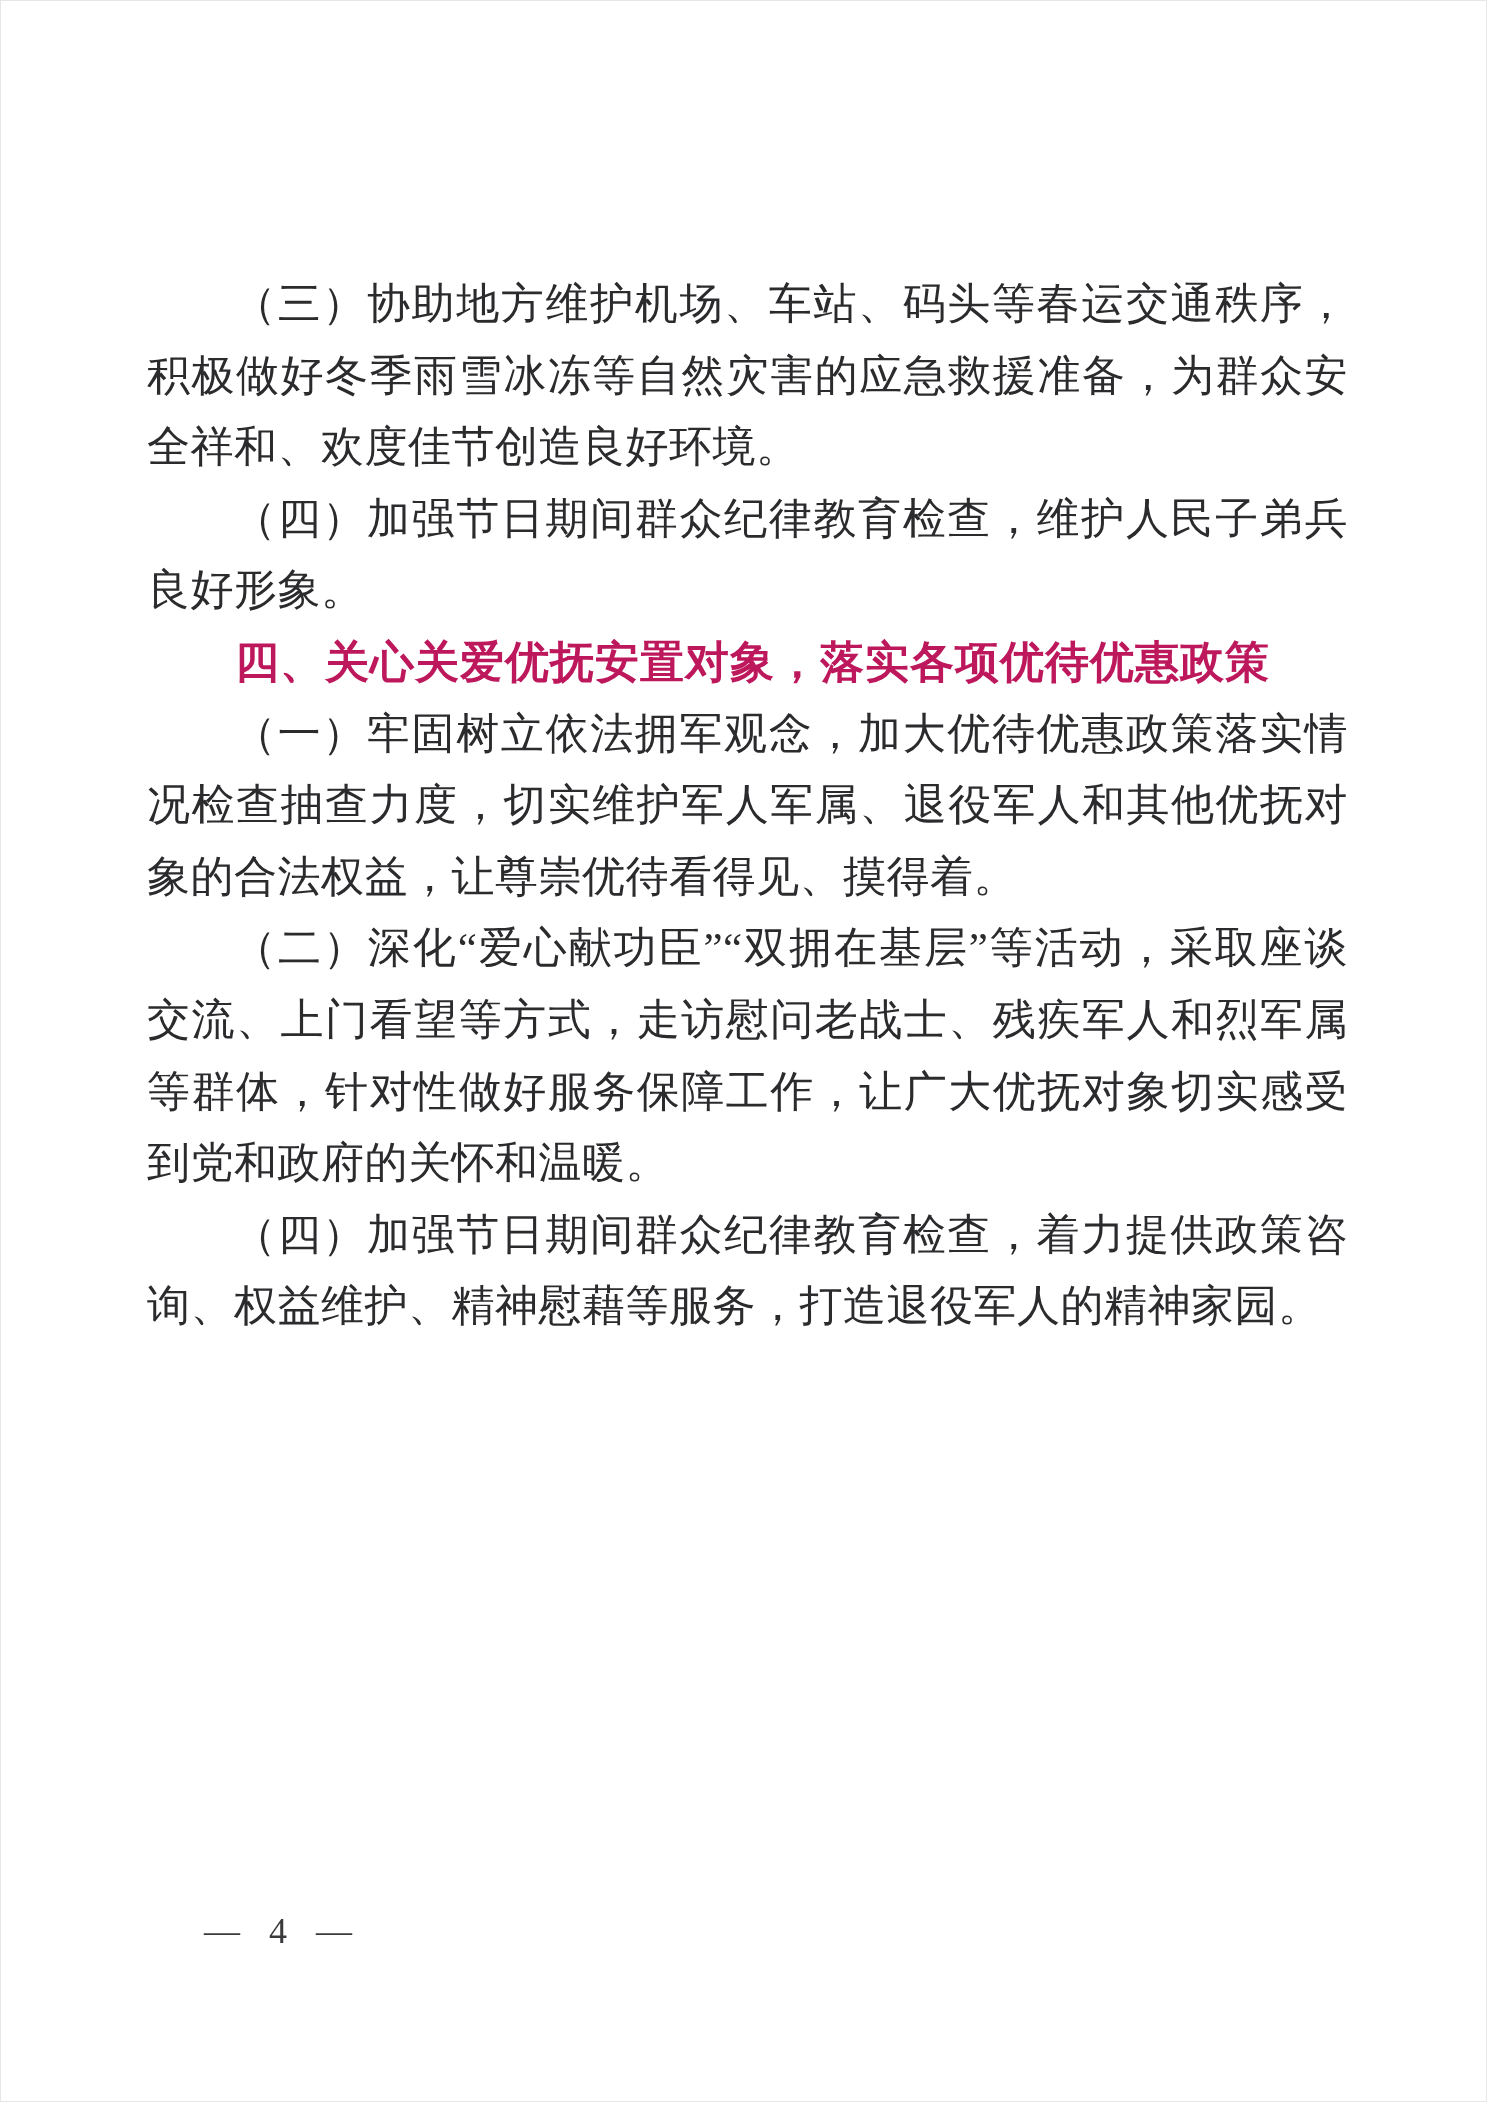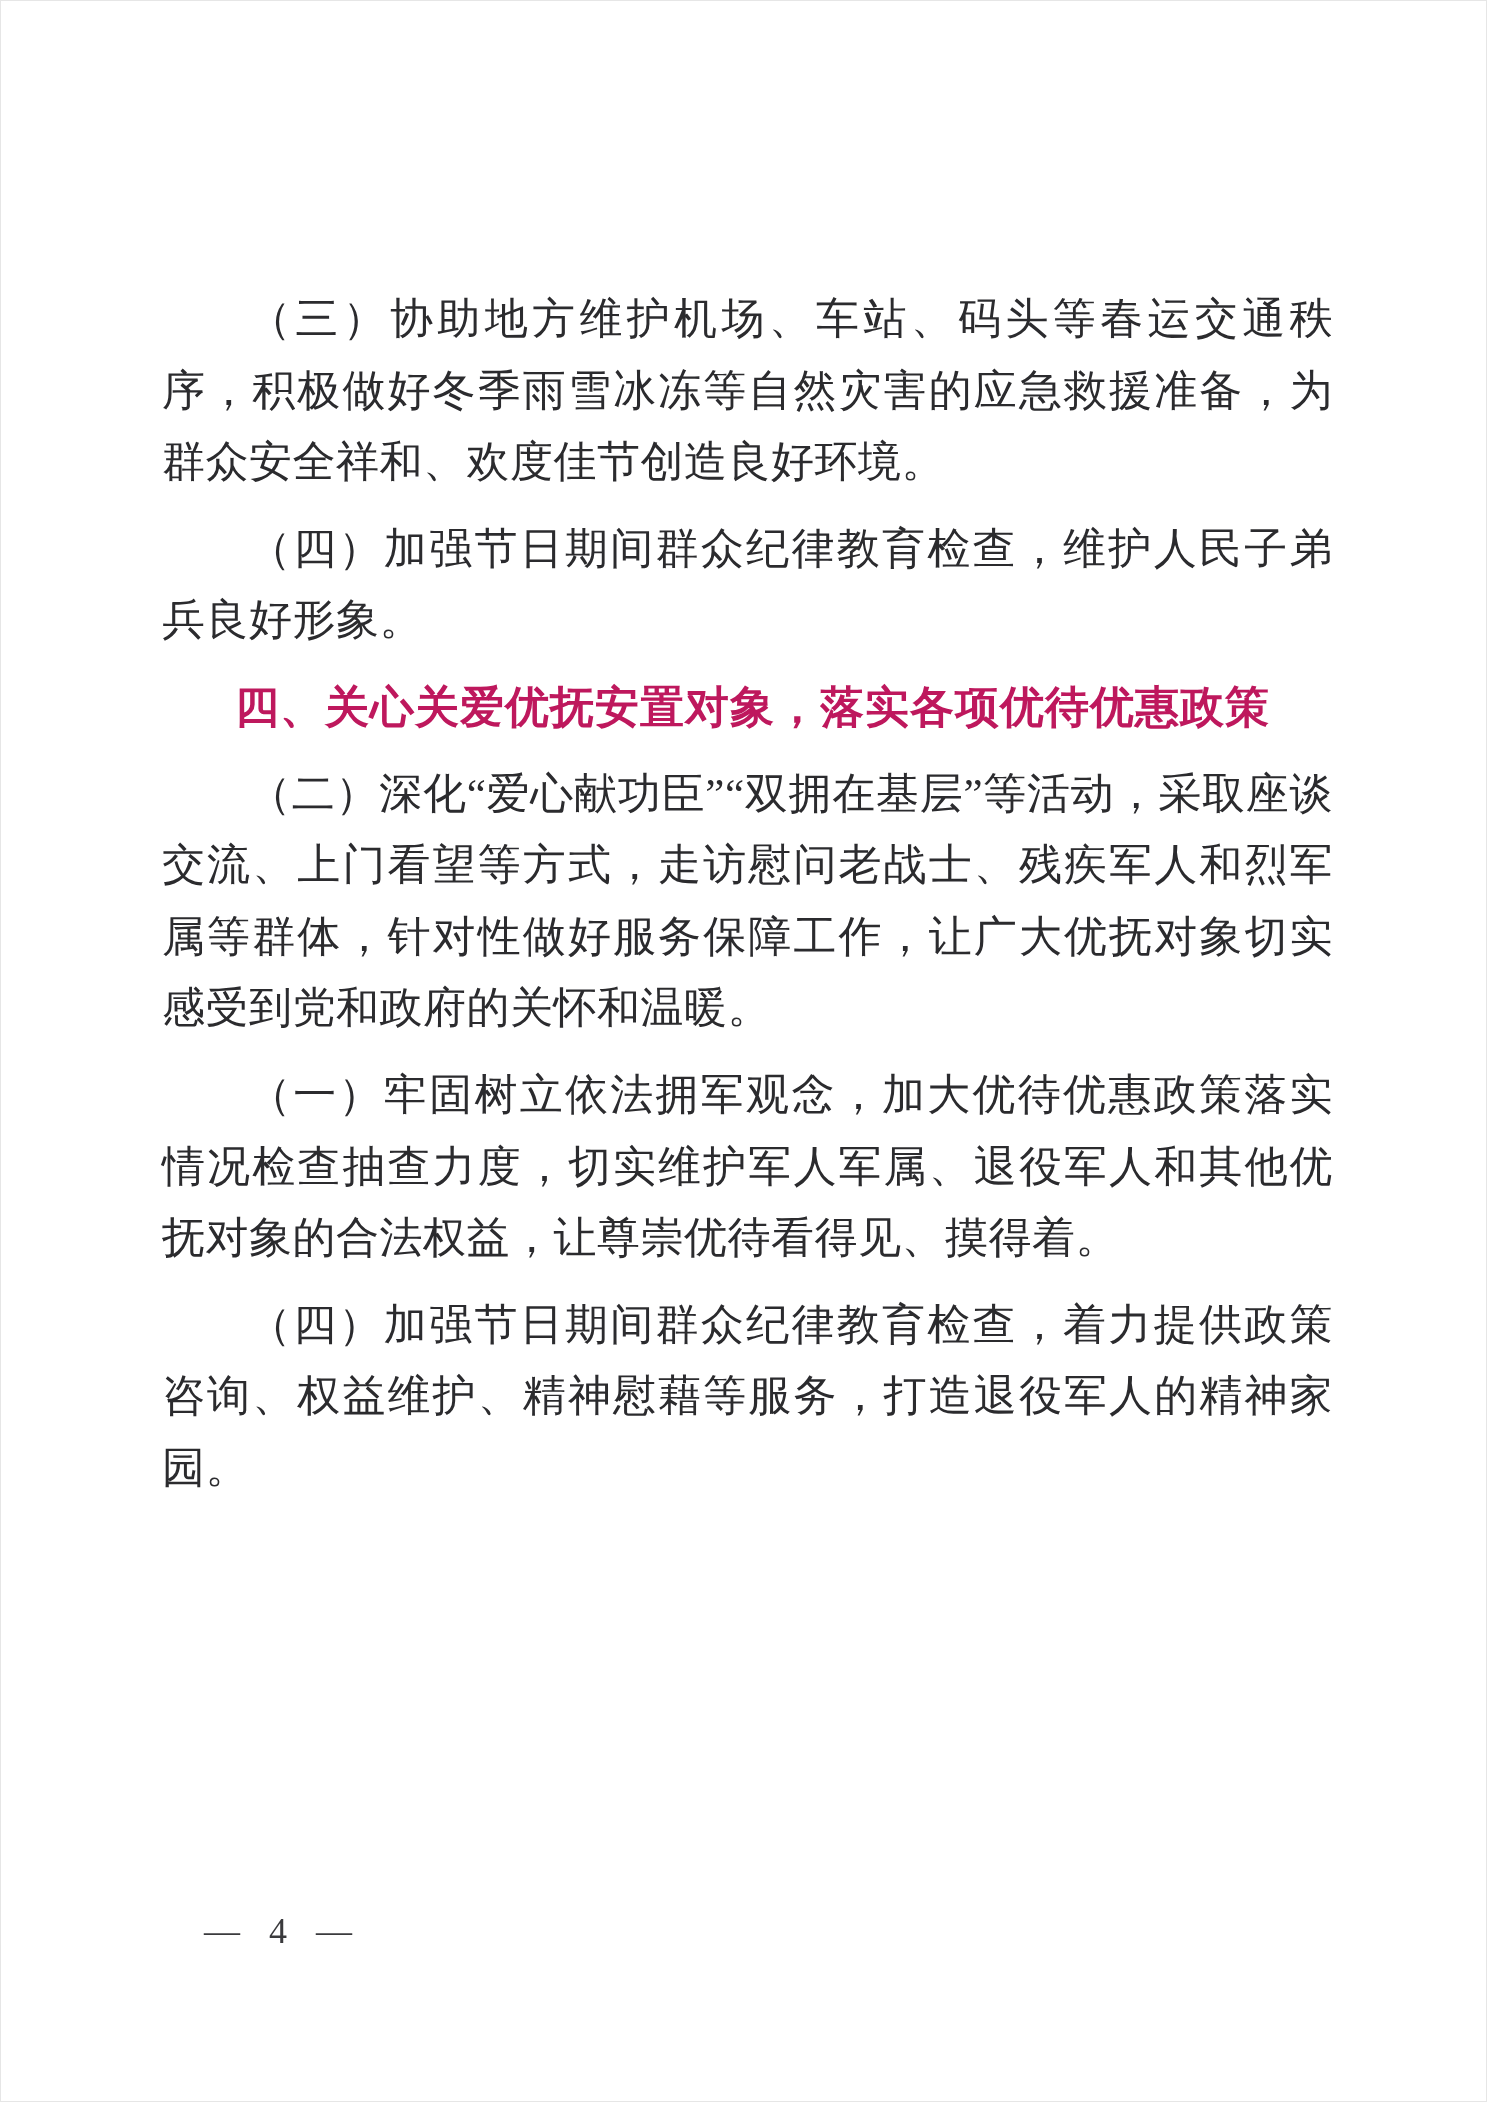--- a/index.html
+++ b/index.html
@@ -17,21 +17,21 @@
     overflow: hidden;
     font-family: "Liberation Serif", "DejaVu Serif", serif;
   }
   .content {
     position: absolute;
     left: 146px;
     top: 267px;
     width: 1201px;
   }
   .body-para {
-    margin: 15px;
+    margin: 0;
     font-size: 43px;
     line-height: 71.6px;
     color: #2b2b2e;
     text-align: justify;
     text-justify: inter-ideograph;
     text-indent: 2em;
     font-weight: 400;
     letter-spacing: 0.5px;
   }
   .section-heading {
@@ -58,19 +58,19 @@
   }
 </style>
 </head>
 <body>
 
 <div class="page">
   <div class="content">
     <p class="body-para">（三）协助地方维护机场、车站、码头等春运交通秩序，积极做好冬季雨雪冰冻等自然灾害的应急救援准备，为群众安全祥和、欢度佳节创造良好环境。</p>
     <p class="body-para">（四）加强节日期间群众纪律教育检查，维护人民子弟兵良好形象。</p>
     <h2 class="section-heading">四、关心关爱优抚安置对象，落实各项优待优惠政策</h2>
+    <p class="body-para">（一）牢固树立依法拥军观念，加大优待优惠政策落实情况检查抽查力度，切实维护军人军属、退役军人和其他优抚对象的合法权益，让尊崇优待看得见、摸得着。</p>
     <p class="body-para">（二）深化“爱心献功臣”“双拥在基层”等活动，采取座谈交流、上门看望等方式，走访慰问老战士、残疾军人和烈军属等群体，针对性做好服务保障工作，让广大优抚对象切实感受到党和政府的关怀和温暖。</p>
-    <p class="body-para">（一）牢固树立依法拥军观念，加大优待优惠政策落实情况检查抽查力度，切实维护军人军属、退役军人和其他优抚对象的合法权益，让尊崇优待看得见、摸得着。</p>
     <p class="body-para">（四）加强节日期间群众纪律教育检查，着力提供政策咨询、权益维护、精神慰藉等服务，打造退役军人的精神家园。</p>
   </div>
 
   <div class="footer-page-number">— 4 —</div>
 </div>
 
 </body></html>

